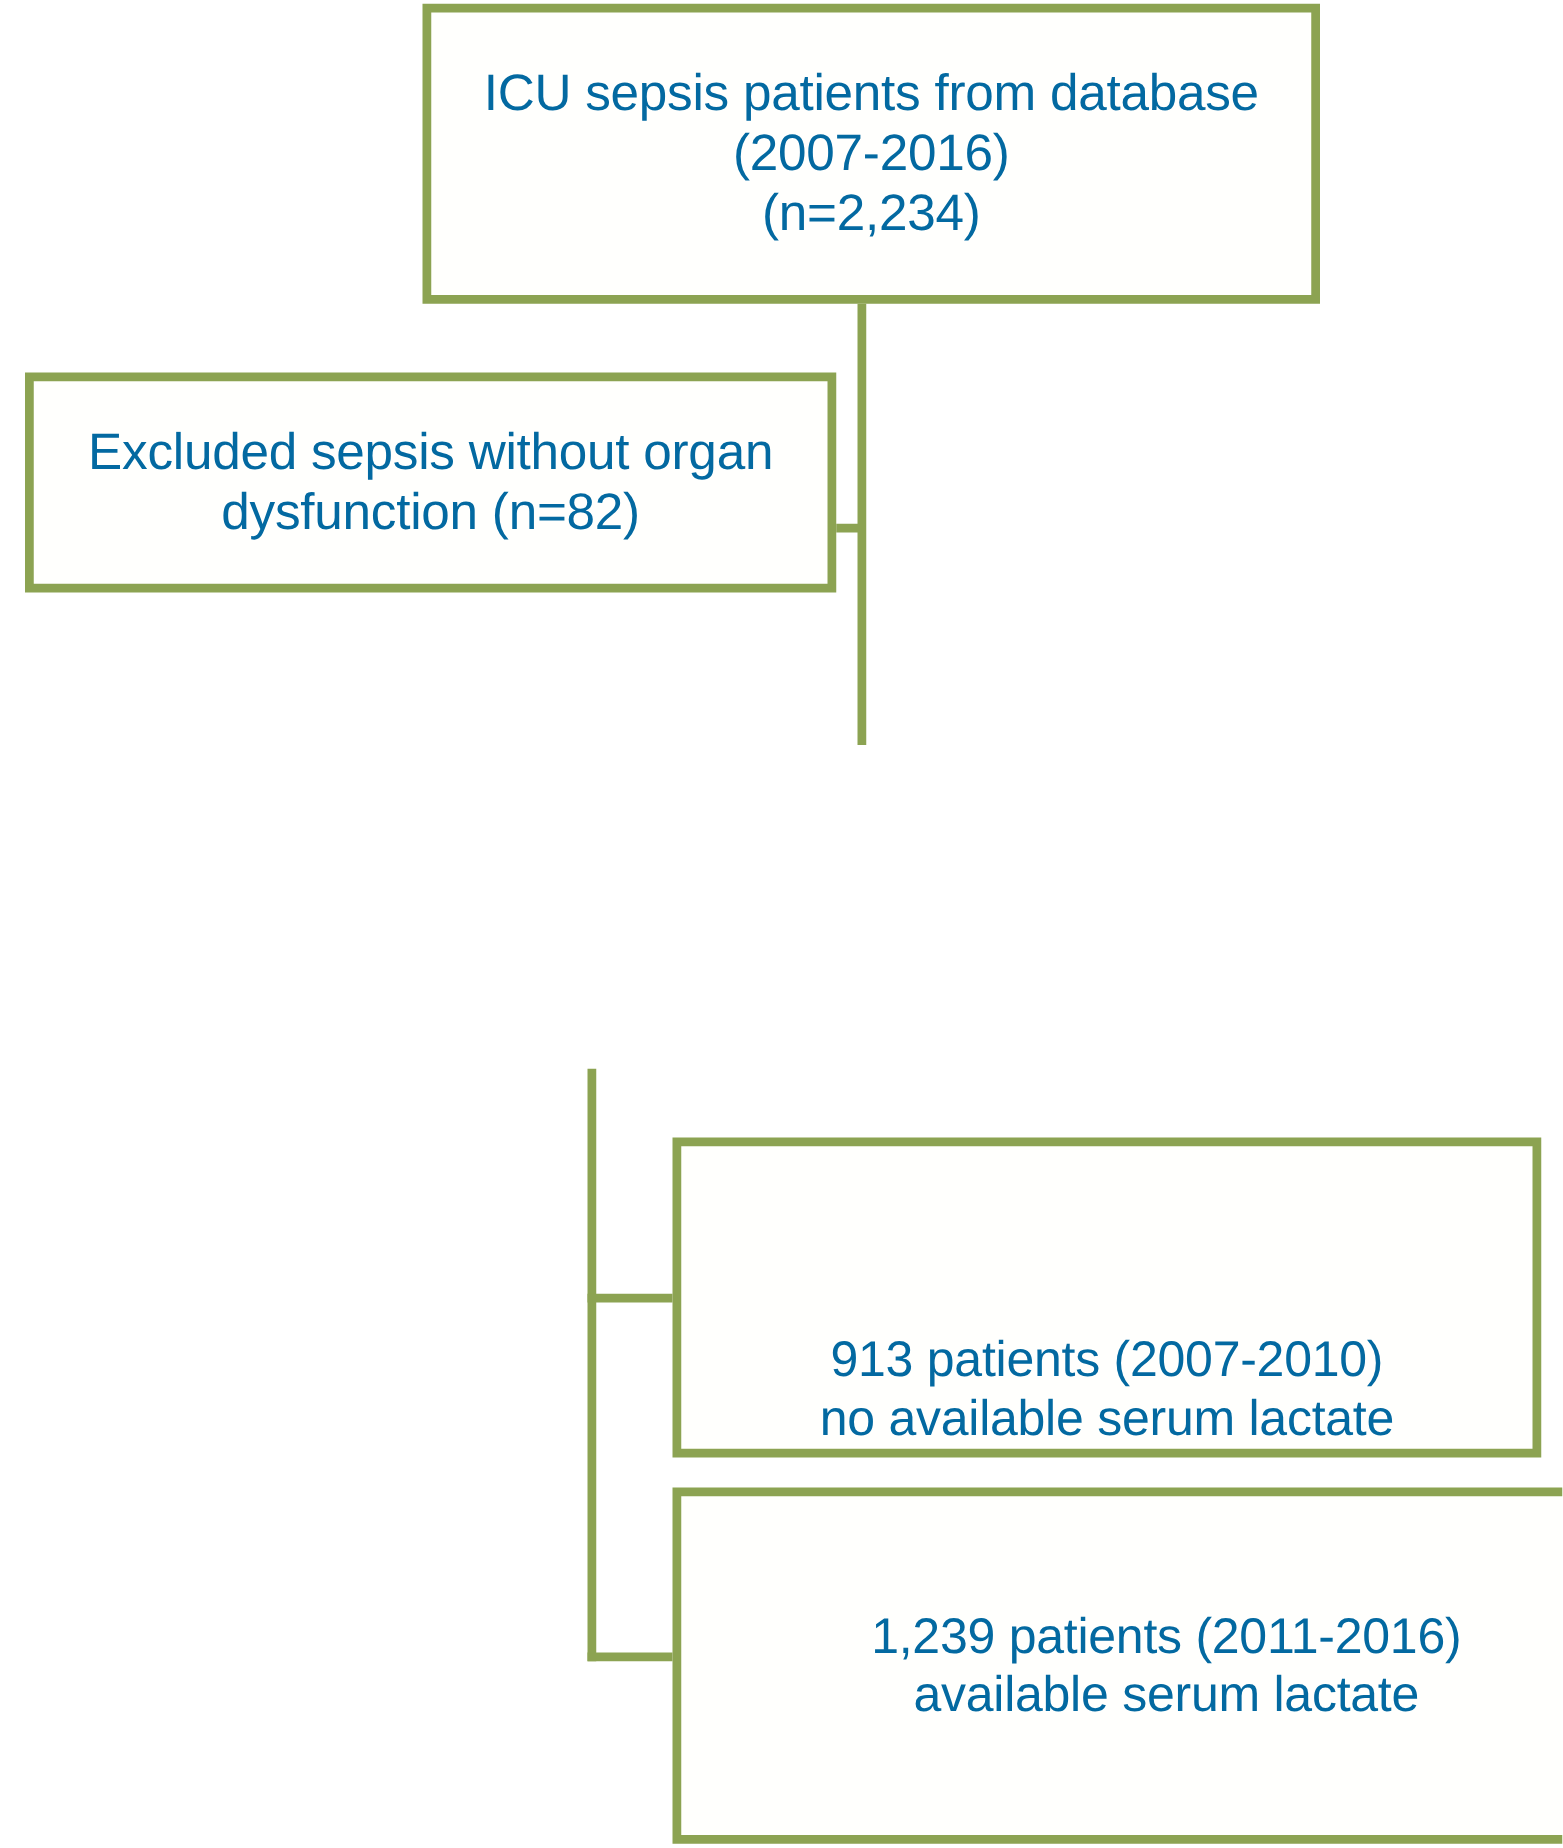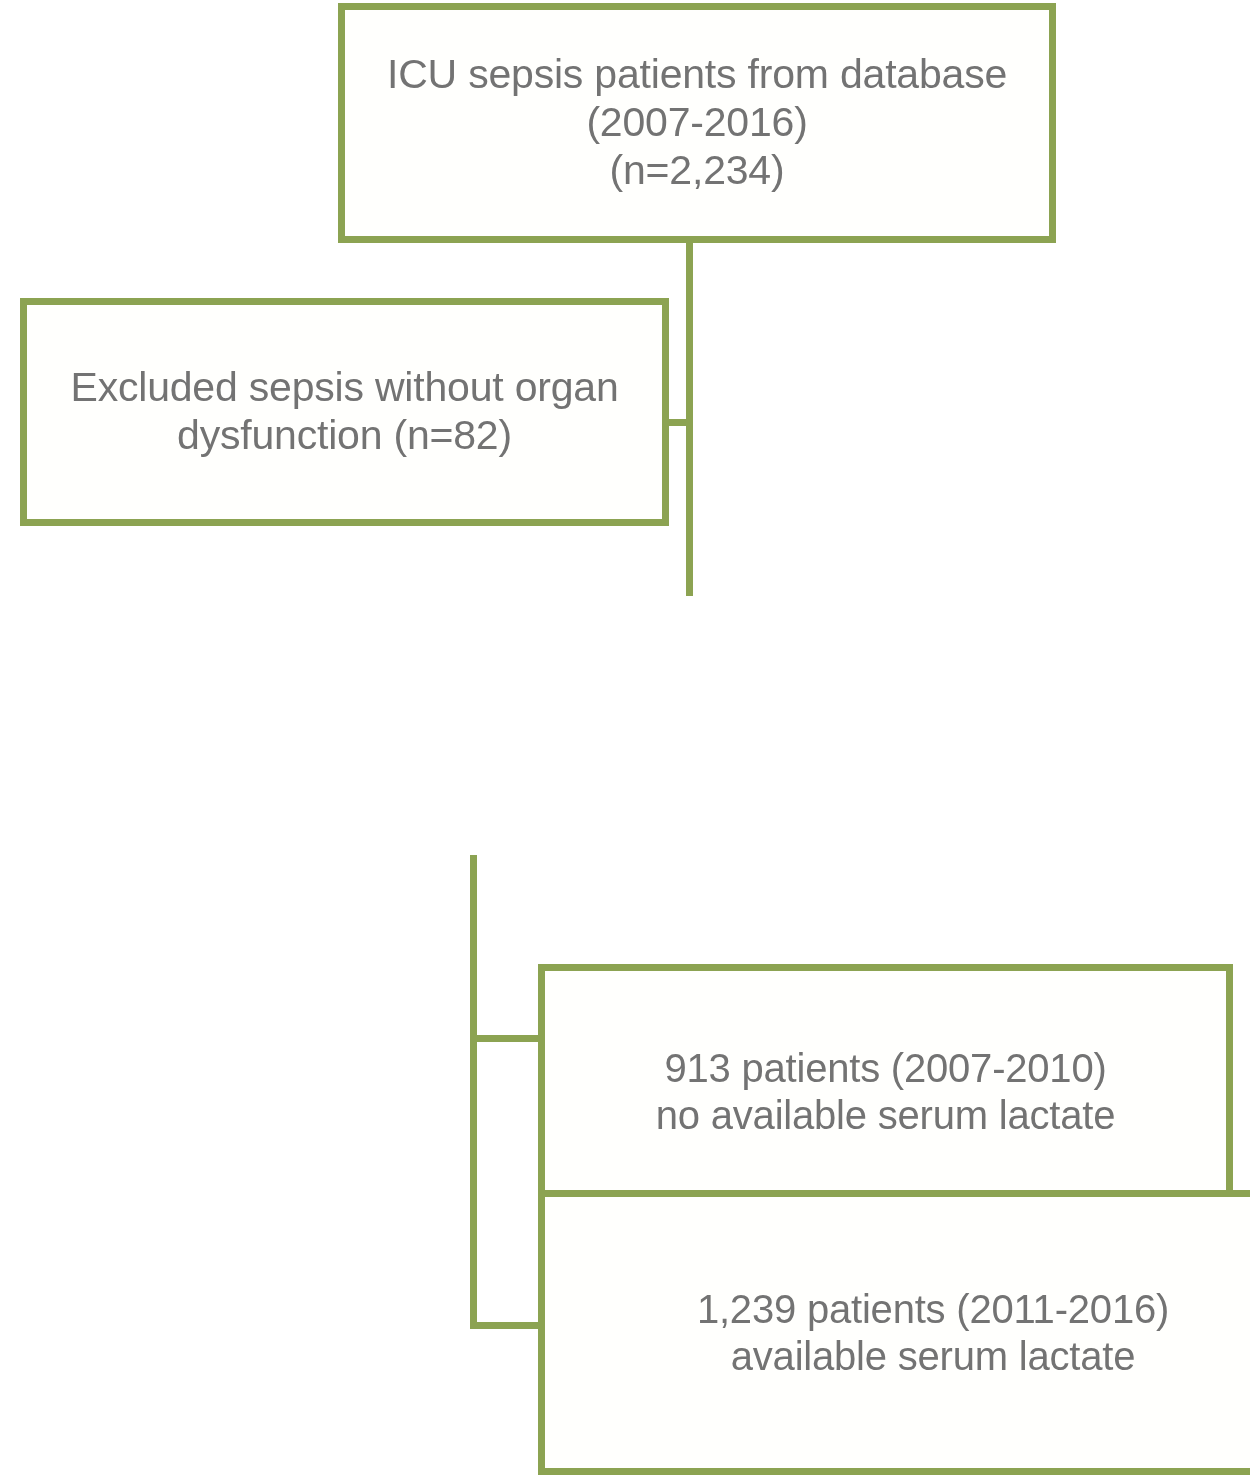--- a/index.html
+++ b/index.html
@@ -19,32 +19,32 @@
     position: absolute;
     box-sizing: border-box;
     border: 7px solid #8ca352;
     background: #fffffd;
     display: flex;
     align-items: center;
     justify-content: center;
     text-align: center;
   }
   .node-text {
-    color: #737373;
+    color: #0369a1;
     font-size: 41px;
     line-height: 1.17;
     letter-spacing: -0.2px;
     white-space: pre-line;
     padding: 0 10px;
   }
   
   #node-cohort      { left: 338px;  top: 3px;    width: 718px;  height: 240px; }
-  #node-excluded    { left: 20px;   top: 298px;  width: 649px;  height: 228px; }
+  #node-excluded    { left: 20px;   top: 298px;  width: 649px;  height: 176px; }
   #node-included    { left: 414px;  top: 593px;  width: 562px;  height: 266px; }
-  #node-no-lactate  { left: 538px;  top: 964px;  width: 695px;  height: 256px; }
+  #node-no-lactate  { left: 538px;  top: 910px;  width: 695px;  height: 256px; align-items: flex-end; }
   #node-has-lactate { left: 538px;  top: 1190px; width: 751px;  height: 285px; padding-left: 39px; }
 
   #node-included .node-text,
   #node-no-lactate .node-text,
   #node-has-lactate .node-text { font-size: 40px; }
 
   
   .conn {
     position: absolute;
     background: #8ca352;

